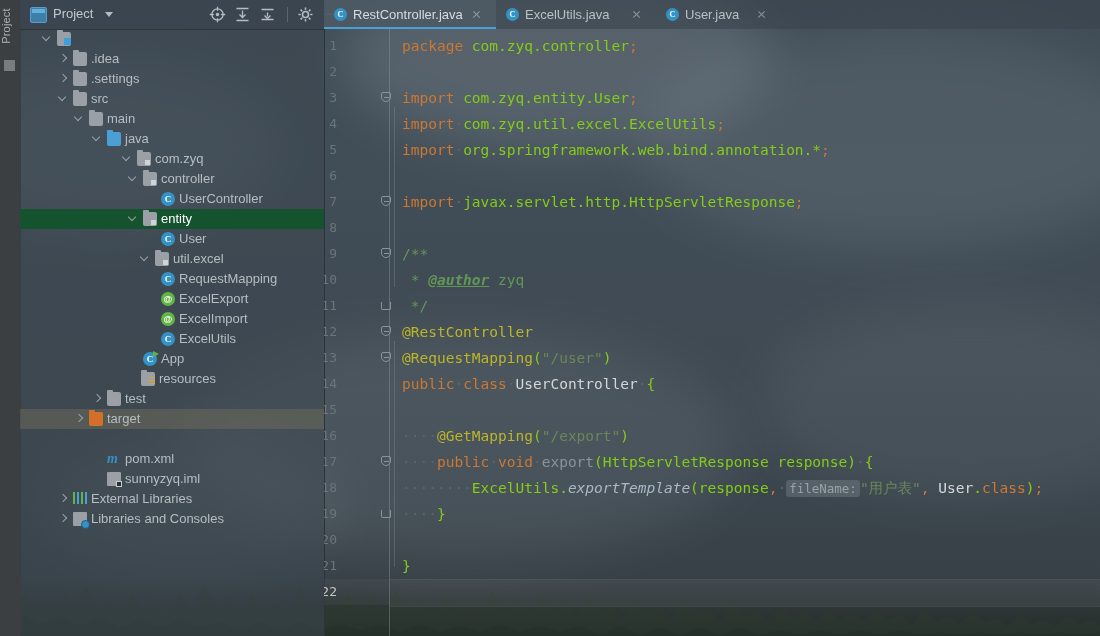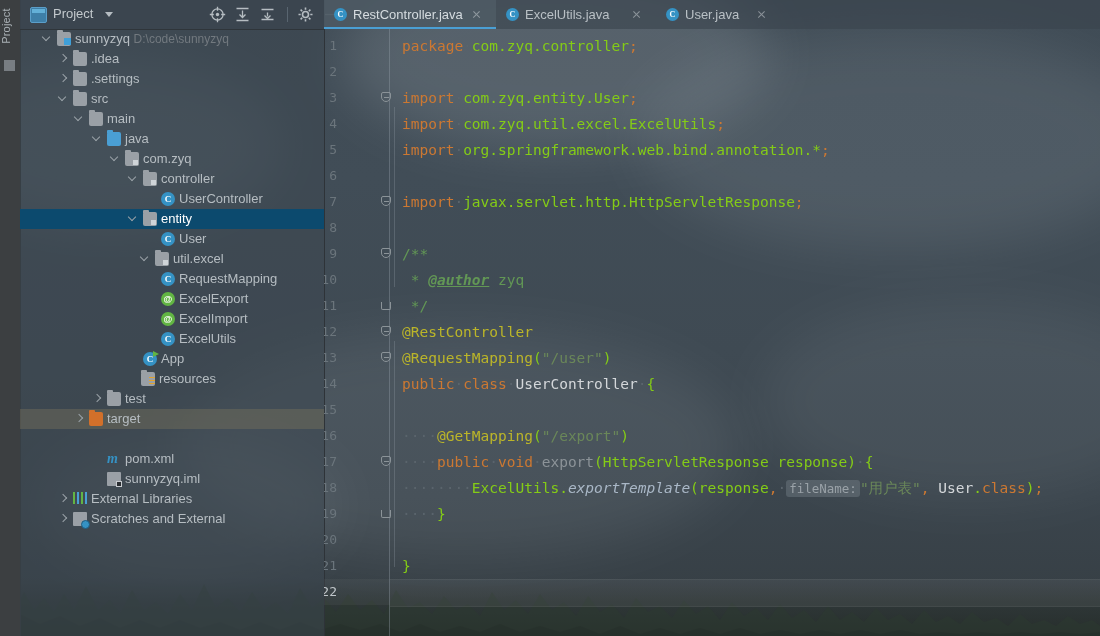--- a/index.html
+++ b/index.html
@@ -41,21 +41,21 @@
   .ph-ico{position:absolute;left:10px;top:7px;width:15px;height:14px;border:1.6px solid #5b9ec9;border-radius:2px;background:#3e7fa8;}
   .ph-ico:after{content:"";position:absolute;left:1px;top:1px;right:1px;height:4px;background:#63b0d8;}
   .ph-title{position:absolute;left:33px;top:6px;color:#c3c9cd;font-size:13px;}
   .ph-caret{position:absolute;left:85px;top:12px;width:0;height:0;border-left:4.5px solid transparent;border-right:4.5px solid transparent;border-top:5px solid #b6bdc2;}
   .tbtn{position:absolute;top:5px;width:19px;height:19px;cursor:default;}
   .tsep{position:absolute;top:7px;width:1px;height:15px;background:#596570;}
 
   
   .tree{position:absolute;left:0;top:29px;width:304px;height:607px;}
   .row{position:relative;height:20px;line-height:20px;white-space:nowrap;font-size:13px;color:#b6bdc2;}
-  .row.sel{background:#0c4a6e;color:#ffffff;padding-left:14px;}
+  .row.sel{background:#14532d;color:#ffffff;padding-left:14px;}
   .row.hov{background:rgba(124,118,92,.40);}
   .arrow{position:absolute;top:5px;width:10px;height:10px;}
   .arrow:before{content:"";position:absolute;left:2px;top:1px;width:5px;height:5px;border-right:1.6px solid #9aa2a8;border-bottom:1.6px solid #9aa2a8;transform:rotate(-45deg);}
   .arrow.open:before{transform:rotate(45deg);left:1px;top:0px;}
   .ico{position:absolute;top:3px;width:14px;height:14px;}
   .lbl{position:absolute;top:0;}
   .sub{color:#72797f;font-size:12px;}
 
   
   .fld{background:#9aa0a6;border-radius:1.5px 2px 2px 2px;}
@@ -186,21 +186,20 @@
       </div>
     </div>
     <div class="tree" id="tree">
         <div class="row" style="top: 0px; position: absolute; left: 0px; right: 0px;">
           <span class="arrow open" style="left:22px"></span>
           <span style="position:absolute;left:37px;top:0;width:14px;height:20px;">
             <span class="ico fld">
               <span class="modbadge" style="left:7px;top:6px;"></span>
             </span>
           </span>
-          <span class="lbl" style="left:55px">sunnyzyq <span class="sub">D:\code\sunnyzyq</span></span>
         </div>
         <div class="row" style="top: 20px; position: absolute; left: 0px; right: 0px;">
           <span class="arrow" style="left:38px"></span>
           <span style="position:absolute;left:53px;top:0;width:14px;height:20px;">
             <span class="ico fld"></span>
           </span>
           <span class="lbl" style="left:71px">.idea</span>
         </div>
         <div class="row" style="top: 40px; position: absolute; left: 0px; right: 0px;">
           <span class="arrow" style="left:38px"></span>
@@ -223,21 +222,21 @@
           </span>
           <span class="lbl" style="left:87px">main</span>
         </div>
         <div class="row" style="top: 100px; position: absolute; left: 0px; right: 0px;">
           <span class="arrow open" style="left:72px"></span>
           <span style="position:absolute;left:87px;top:0;width:14px;height:20px;">
             <span class="ico fld src"></span>
           </span>
           <span class="lbl" style="left:105px">java</span>
         </div>
-        <div class="row" style="top: 120px; position: absolute; left: 0px; right: 0px;">
+        <div class="row" style="top: 120px; position: absolute; left: 12px; right: 0px;">
           <span class="arrow open" style="left:90px"></span>
           <span style="position:absolute;left:105px;top:0;width:14px;height:20px;">
             <span class="ico fld">
               <span class="dot"></span>
             </span>
           </span>
           <span class="lbl" style="left:123px">com.zyq</span>
         </div>
         <div class="row" style="top: 140px; position: absolute; left: 0px; right: 0px;">
           <span class="arrow open" style="left:108px"></span>
@@ -347,21 +346,21 @@
           <span style="position:absolute;left:53px;top:0;width:14px;height:20px;">
             <span class="ico libico"></span>
           </span>
           <span class="lbl" style="left:71px">External Libraries</span>
         </div>
         <div class="row" style="top: 480px; position: absolute; left: 0px; right: 0px;">
           <span class="arrow" style="left:38px"></span>
           <span style="position:absolute;left:53px;top:0;width:14px;height:20px;">
             <span class="ico scrico"></span>
           </span>
-          <span class="lbl" style="left:71px">Scratches and External</span>
+          <span class="lbl" style="left:71px">Libraries and Consoles</span>
         </div>
       </div>
   </div>
 
   <div class="editor">
     <div class="tabbar" id="tabbar">
         <div class="tab active" style="left: 0px; width: 172px;">
           <span class="tabico">C</span>
           <span class="tabtxt">RestController.java</span>
           <span class="tabx" style="left:148px"></span>

